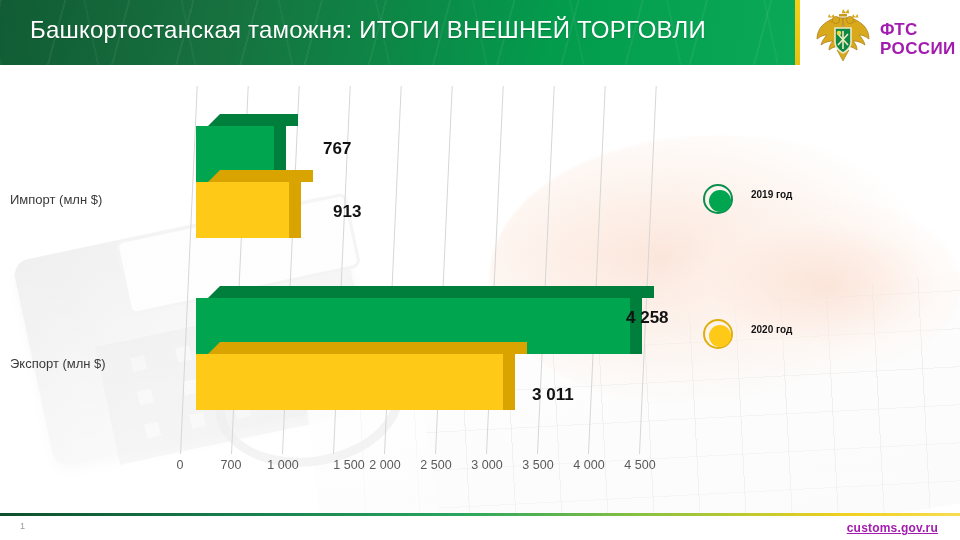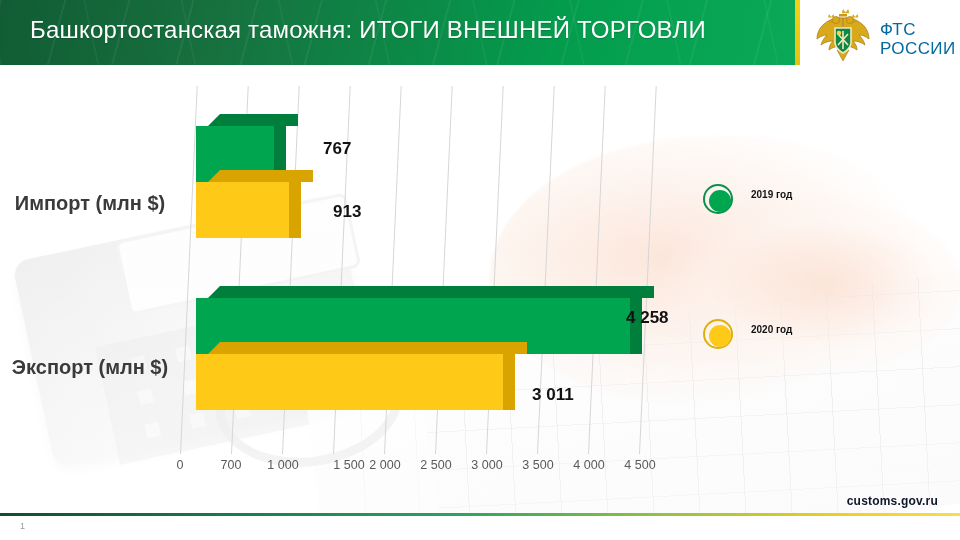--- a/index.html
+++ b/index.html
@@ -149,23 +149,23 @@
     width: 140px; height: 64px;
   }
   .logo-eagle {
     position: absolute;
     left: 0; top: 0;
     width: 62px; height: 62px;
   }
   .logo-text {
     position: absolute;
     left: 68px; top: 14px;
-    color: #0369a1;
+    color: #a21caf;
     font-size: 17px;
-    font-weight: normal;
+    font-weight: bold;
     line-height: 19px;
     letter-spacing: .4px;
   }
 
   
   .chart {
     position: absolute;
     left: 0; top: 76px;
     width: 960px; height: 410px;
   }
@@ -177,24 +177,24 @@
   .gridline {
     position: absolute;
     width: 1px;
     background: #d6d6d6;
     transform-origin: bottom center;
   }
 
   .cat-label {
     position: absolute;
     color: #3a3a3a;
-    font-size: 20px;
-    font-weight: bold;
+    font-size: 13px;
+    font-weight: normal;
     white-space: nowrap;
-    text-align: center;
+    text-align: left;
   }
 
   
   .bar3d { position: absolute; }
   .bar3d .face {
     position: absolute;
     left: 0; bottom: 0;
     width: 100%; height: 100%;
   }
   .bar3d .top {
@@ -262,25 +262,26 @@
     background: linear-gradient(90deg, #0e4f2c 0%, #16794a 22%, #2aa55f 48%, #8fc23f 68%, #f0d020 88%, #f6dd4f 100%);
   }
   .footer-num {
     position: absolute;
     left: 20px; top: 521px;
     font-size: 9px;
     color: #9a9a9a;
   }
   .footer-url {
     position: absolute;
-    right: 22px; top: 494px;
+    right: 22px; top: 521px;
     font-size: 12px;
     font-weight: bold;
-    color: #0f172a;
+    color: #a21caf;
     letter-spacing: .2px;
+    text-decoration: underline;
   }
 </style>
 </head>
 <body>
 
 <div id="slide">
 
   <div class="bg-photo">
     <div class="bg-calc"></div>
     <div class="bg-calc-screen"></div>

